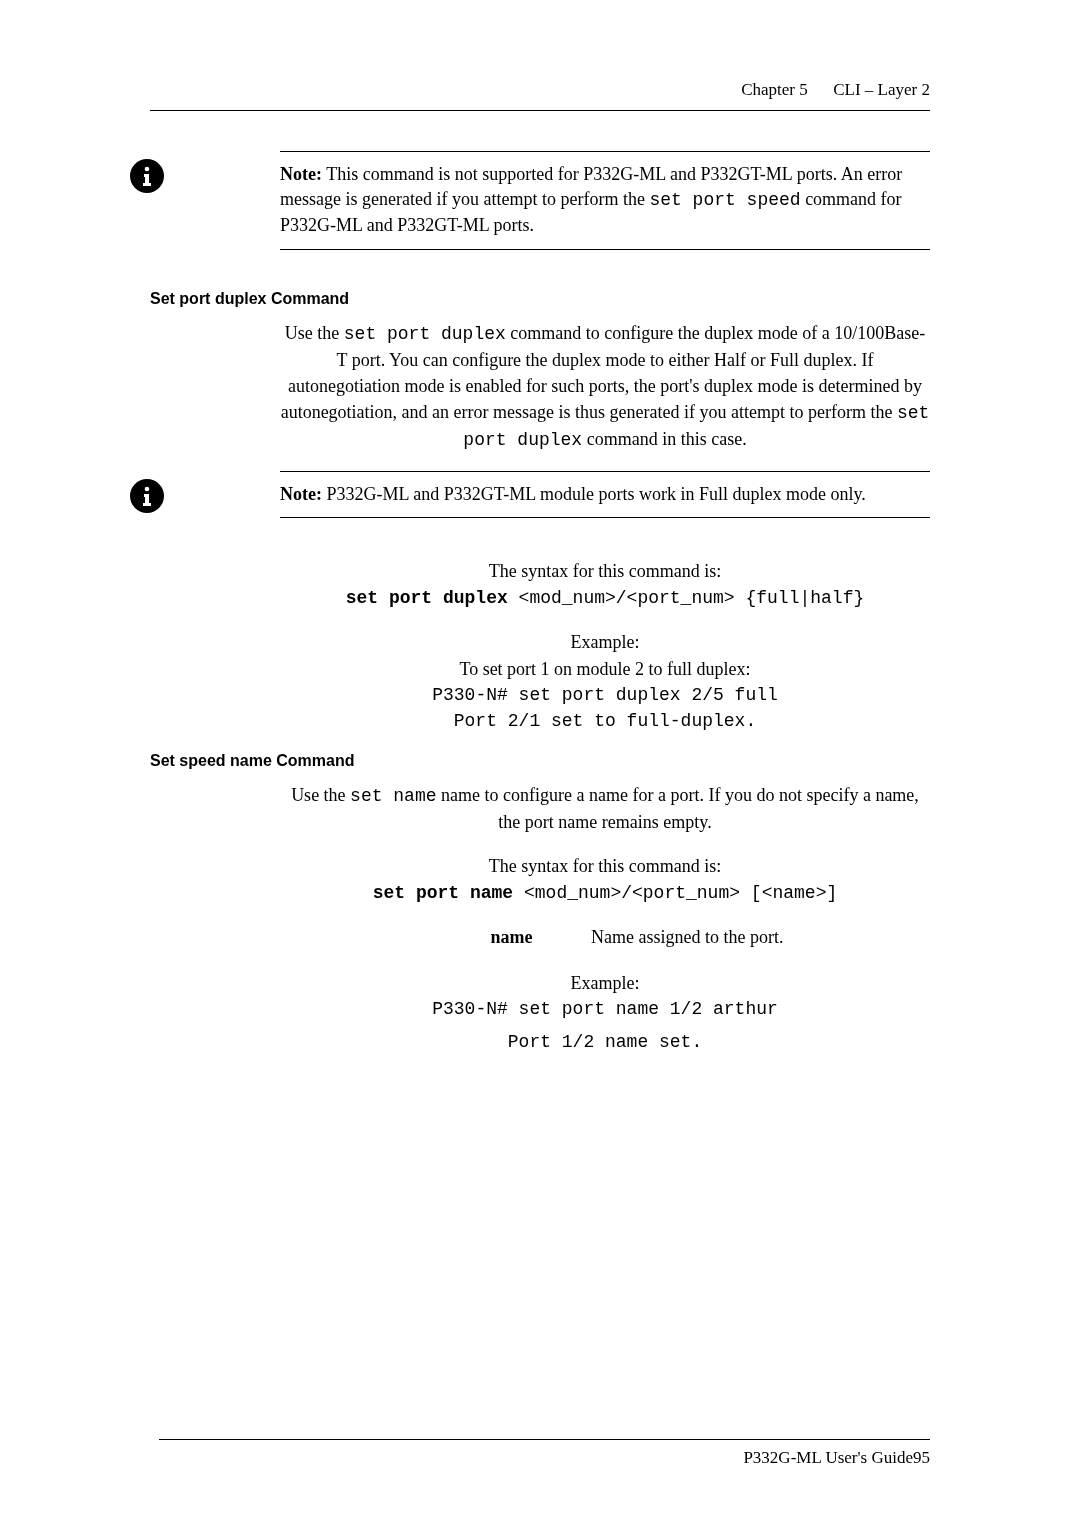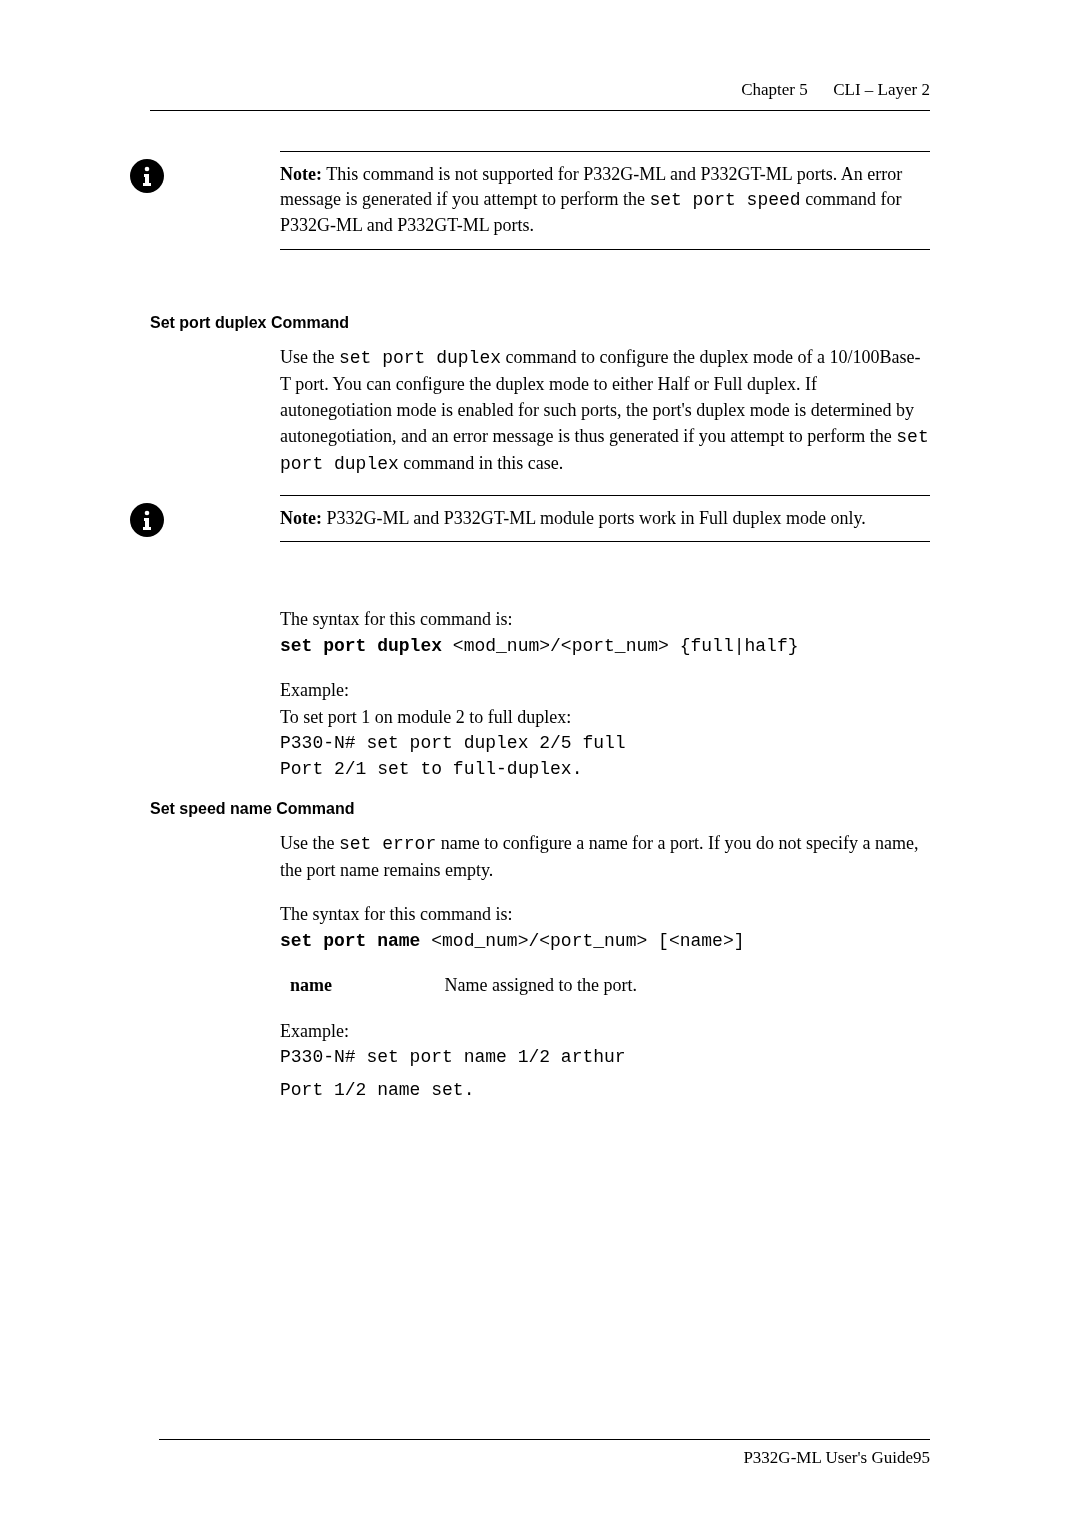--- a/index.html
+++ b/index.html
@@ -21,21 +21,21 @@
     font-size: 17px;
     margin-bottom: 10px;
   }
   .header-rule {
     border: none;
     border-top: 1px solid #000;
     margin: 8px 0 40px 0;
   }
   .note-block {
     margin-left: 130px;
-    margin-bottom: 64px;
+    margin-bottom: 40px;
   }
   .note-inner {
     position: relative;
   }
   .note-rule {
     border: none;
     border-top: 1px solid #000;
     margin: 0 0 10px 0;
   }
   .note-rule-bottom {
@@ -73,20 +73,21 @@
   .section-title {
     font-family: Arial, Helvetica, sans-serif;
     font-weight: bold;
     font-size: 16px;
     margin: 10px 0 12px 0;
   }
   .body-indent {
     margin-left: 130px;
     font-size: 18px;
     line-height: 1.45;
+    text-align: center;
   }
   .para {
     margin-bottom: 18px;
   }
   .cmd-bold {
     font-family: "Courier New", Courier, monospace;
     font-weight: bold;
   }
   .param-row {
     margin: 4px 0 20px 10px;
@@ -171,21 +172,21 @@
 
 <div class="body-indent para">
   <div>Example:</div>
   <div>To set port 1 on module 2 to full duplex:</div>
   <div class="mono">P330-N# set port duplex 2/5 full</div>
   <div class="mono">Port 2/1 set to full-duplex.</div>
 </div>
 
 <div class="section-title">Set speed name Command</div>
 <div class="body-indent para">
-  <span>Use the </span><span class="mono">set error</span><span> name to configure a name for a port. If you do not specify a name, the port name remains empty.</span>
+  <span>Use the </span><span class="mono">set name</span><span> name to configure a name for a port. If you do not specify a name, the port name remains empty.</span>
 </div>
 
 <div class="body-indent para">
   <div>The syntax for this command is:</div>
   <div><span class="cmd-bold">set port name</span><span class="mono"> &lt;mod_num&gt;/&lt;port_num&gt; [&lt;name&gt;]</span></div>
 </div>
 
 <div class="body-indent">
   <div class="param-row">
     <span class="param-name">name</span>

